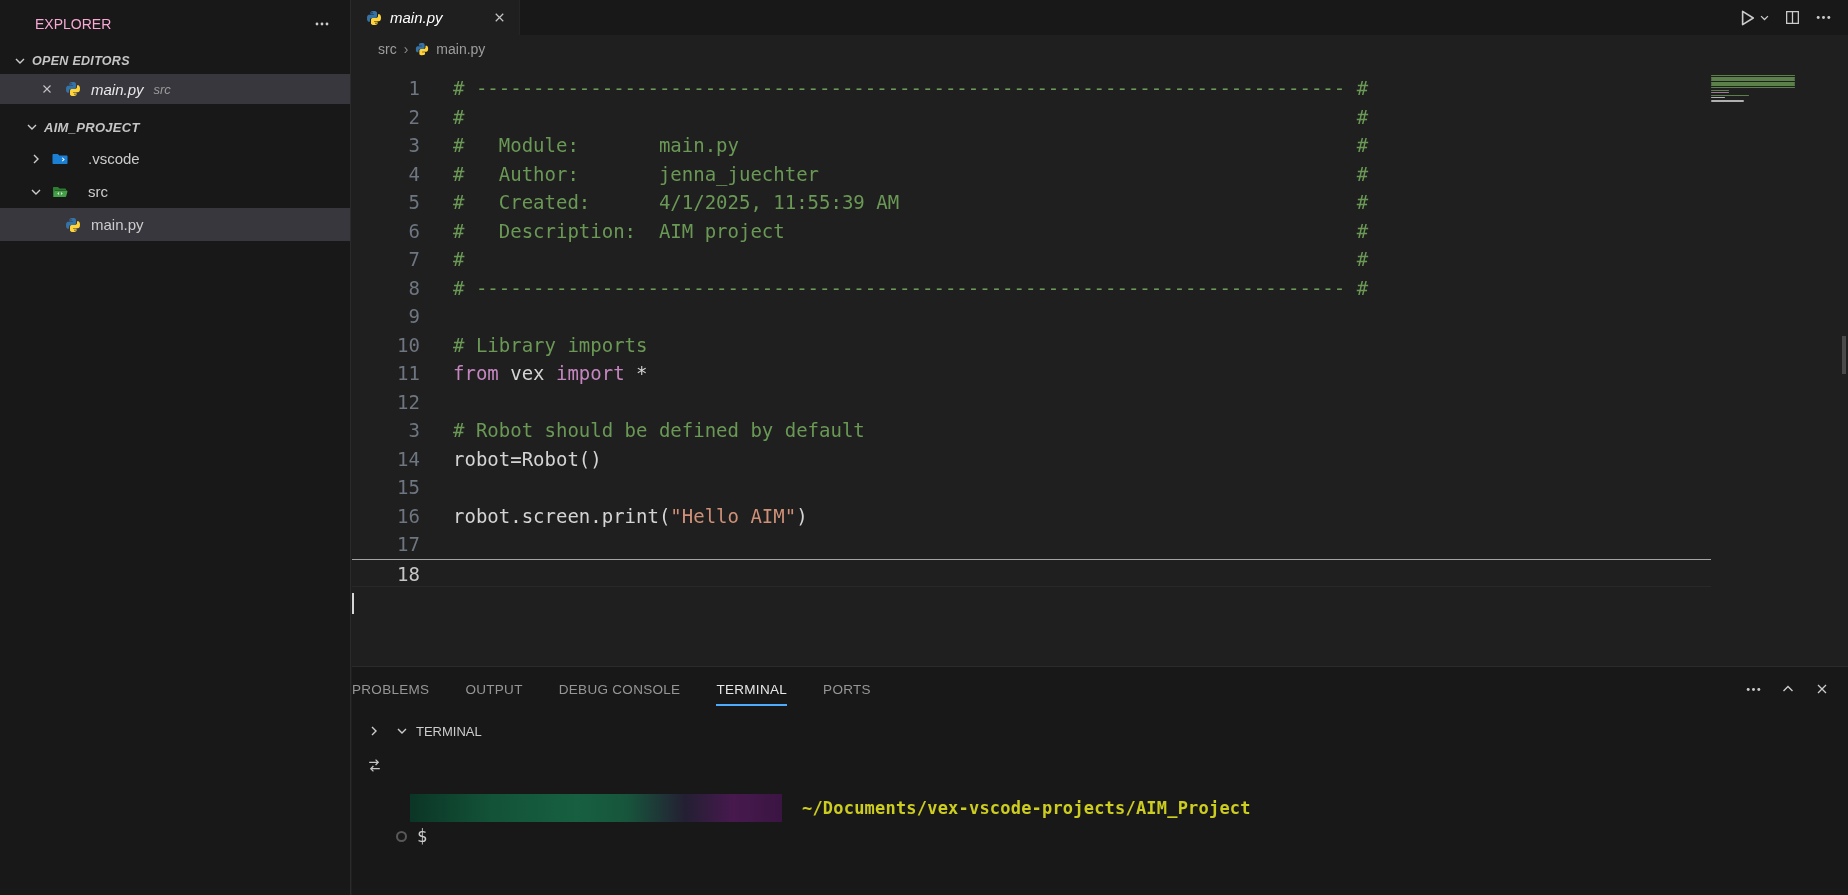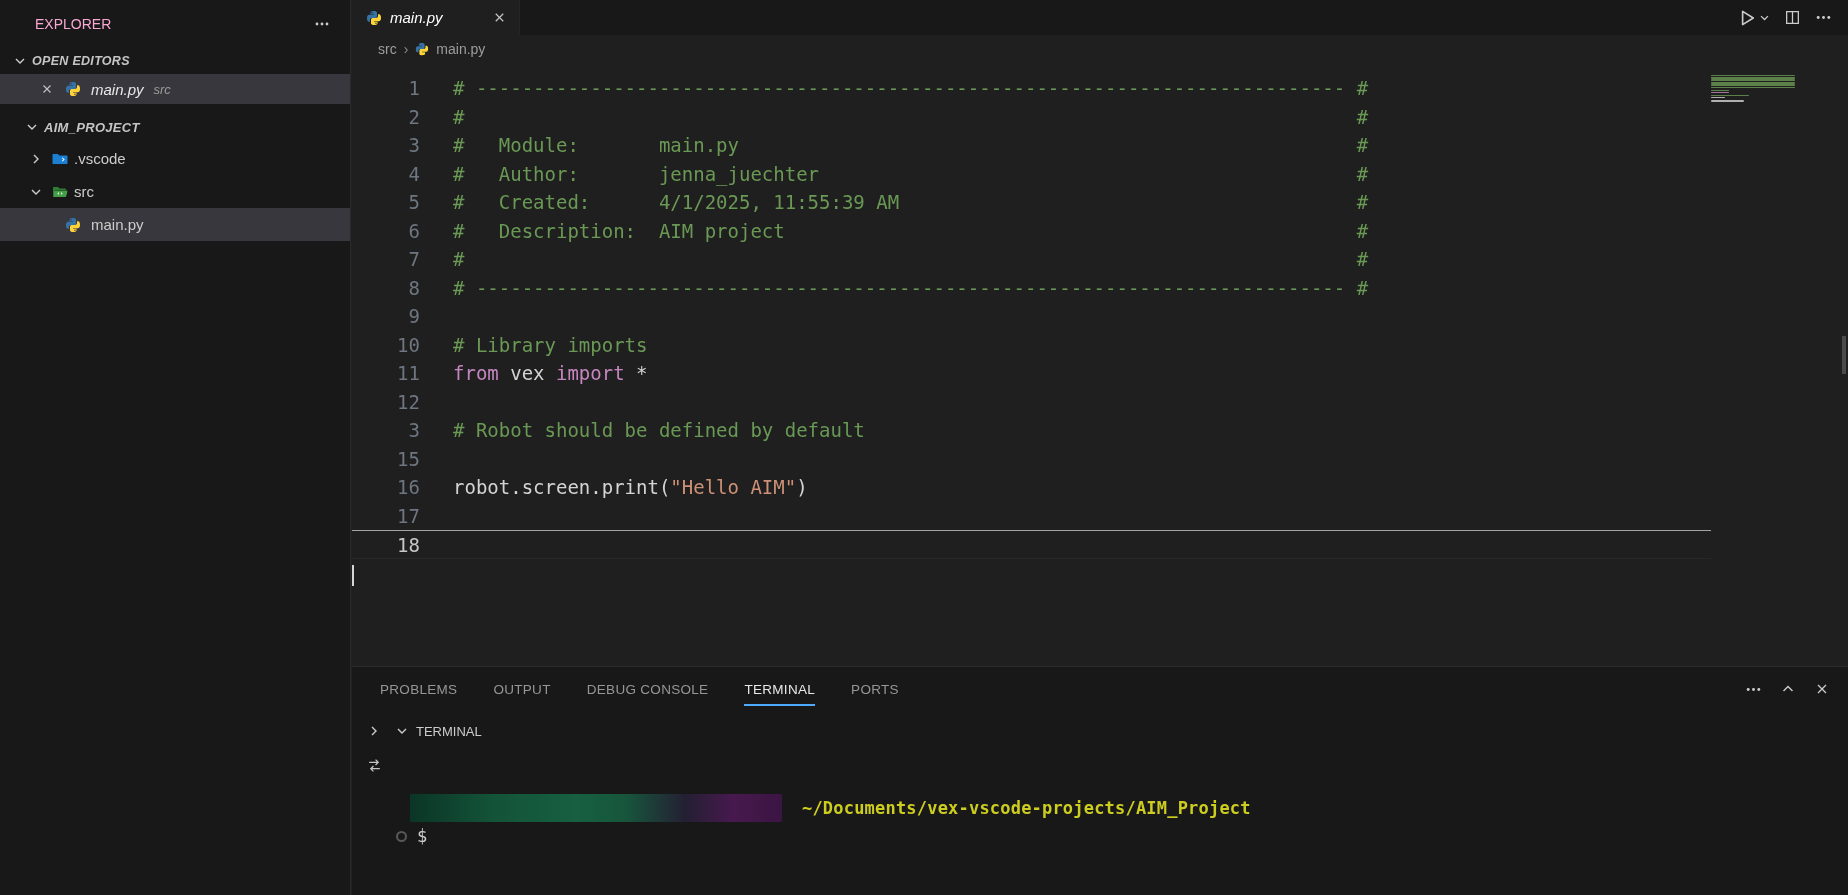--- a/index.html
+++ b/index.html
@@ -20,21 +20,21 @@
   .project-header { height:30px; margin-top:8px; font-size:13px;padding-left:24px; }
   .list-row { display:flex; align-items:center; height:30px; font-size:15px; color:#cccccc; cursor:default; }
   .tree-row { height:33px; }
   .list-row.selected { background:#37373d; }
   .open-editor-row .close-x { margin-left:40px; }
   .open-editor-row .fileicon { margin-left:11px; }
   .open-editor-row .fname { margin-left:10px; font-style:italic; color:#e8e8e8; }
   .open-editor-row .fdesc { margin-left:10px; font-size:13px; font-style:italic; color:#9d9d9d; }
   .folder-row { padding-left:28px; }
   .folder-row .fileicon { margin-left:8px; }
-  .folder-row .fname { margin-left:6px; }
+  .folder-row .fname { margin-left:20px; }
   .file-row { padding-left:65px; }
   .file-row .fname { margin-left:10px; }
   .icon16 { width:16px; height:16px; flex:none; display:inline-block; }
   .icon14 { width:14px; height:14px; flex:none; display:inline-block; }
 
   
   .editor-area { position:absolute; left:352px; right:0; top:0; height:666px; background:#1f1f1f; }
   .tabbar { position:absolute; left:0; right:0; top:0; height:35px; background:#181818; display:flex; align-items:stretch; }
   .tab { display:flex; align-items:center; width:168px; padding:0 12px 0 14px; background:#1f1f1f; border-right:1px solid #252525; }
   .tab-label { flex:1; margin-left:8px; font-size:15px; font-style:italic; color:#ffffff; white-space:nowrap; }
@@ -52,21 +52,21 @@
   .code-line.active .gutter { color:#c6c6c6; }
   .cursor { display:inline-block; width:2px; height:21px; background:#d7d7d7; vertical-align:middle; }
 
   .minimap { position:absolute; top:12px; right:52px; width:85px; }
   .mini-line { height:1.7px; }
   .mini-bar { height:1.2px; opacity:.8; border-radius:1px; }
   .overview-marker { position:absolute; right:2px; top:336px; width:4px; height:38px; background:#4a4a4a; }
 
   
   .panel { position:absolute; left:352px; right:0; top:666px; bottom:0; background:#181818; border-top:1px solid #2b2b2b; }
-  .panel-tabs { position:absolute; left:0; right:220px; top:0; height:44px; display:flex; align-items:center; padding-left:28px; }
+  .panel-tabs { position:absolute; left:0; right:220px; top:0; height:44px; display:flex; align-items:center; }
   .ptab { position:relative; margin-right:36px; font-size:13.5px; letter-spacing:.3px; color:#969696; white-space:nowrap; cursor:default; }
   .ptab.active { color:#e7e7e7; }
   .ptab.active::after { content:""; position:absolute; left:0; right:0; bottom:-9px; height:2px; background:#4daafc; }
   .panel-actions { position:absolute; right:18px; top:0; height:44px; display:flex; align-items:center; gap:18px; }
   .terminal-header { position:absolute; left:14px; top:52px; height:24px; display:flex; align-items:center; }
   .terminal-title { margin-left:6px; font-size:13px; color:#cccccc; }
   .terminal-gutter-icon { position:absolute; left:14px; top:90px; }
   .terminal-content { position:absolute; left:44px; right:0; top:112px; bottom:0;
                       font-family:"DejaVu Sans Mono","Liberation Mono",monospace; font-size:17px; }
   .banner-row { display:flex; align-items:center; margin-top:15px; }
@@ -276,20 +276,24 @@
           </div>
           <div class="code-line">
             <span class="gutter">12</span>
             <span class="line-text"></span>
           </div>
           <div class="code-line">
             <span class="gutter">3</span>
             <span class="line-text"><span style="color: rgb(106, 153, 85);"># Robot should be defined by default</span></span>
           </div>
           <div class="code-line">
+            <span class="gutter">14</span>
+            <span class="line-text"><span style="color: rgb(212, 212, 212);">robot=Robot()</span></span>
+          </div>
+          <div class="code-line">
             <span class="gutter">15</span>
             <span class="line-text"></span>
           </div>
           <div class="code-line">
             <span class="gutter">16</span>
             <span class="line-text"><span style="color: rgb(212, 212, 212);">robot.screen.print(</span><span style="color: rgb(206, 145, 120);">"Hello AIM"</span><span style="color: rgb(212, 212, 212);">)</span></span>
           </div>
           <div class="code-line">
             <span class="gutter">17</span>
             <span class="line-text"></span>

